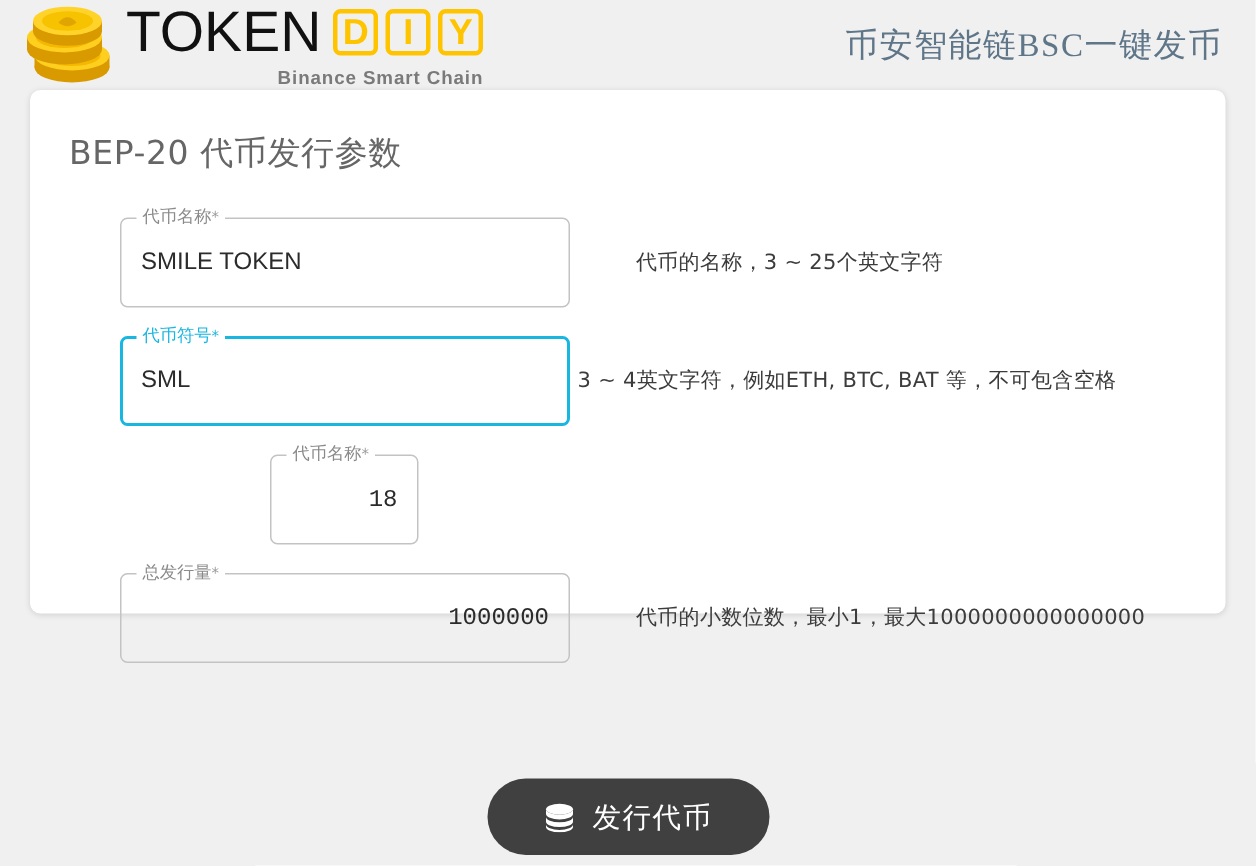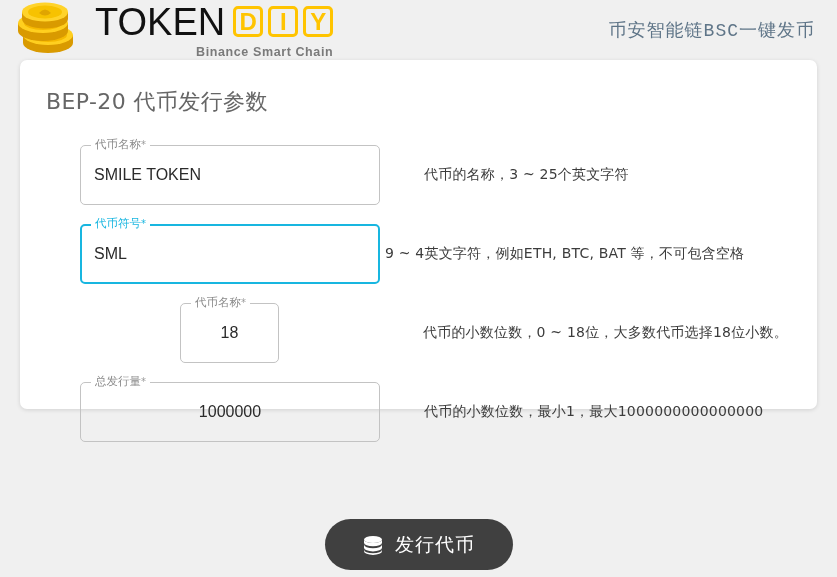--- a/index.html
+++ b/index.html
@@ -17,22 +17,22 @@
   
   .header {
     height: 60px;
     display: flex;
     align-items: center;
     padding: 0 22px 0 14px;
     position: relative;
   }
   .brand {
     display: flex;
-    align-items: flex-start;
-    gap: 19px;
+    align-items: center;
+    gap: 8px;
   }
   .coin-stack { width: 62px; height: 52px; flex: 0 0 62px; position: relative; }
   .brand-text { display: flex; flex-direction: column; line-height: 1; }
   .brand-row { display: flex; align-items: center; gap: 3px; }
   .brand-token {
     font-size: 38px;
     font-weight: 400;
     letter-spacing: 0px;
     color: #111;
     line-height: 40px;
@@ -54,24 +54,24 @@
   .brand-sub {
     font-size: 12.5px;
     color: #7a7a7a;
     letter-spacing: 0.6px;
     text-align: right;
     margin-top: 4px;
     font-weight: 600;
   }
   .header-title {
     margin-left: auto;
-    font-size: 18px;
+    font-size: 22px;
     color: #5f7588;
     letter-spacing: 1px;
-    font-family: Liberation Mono, monospace;
+    font-family: Liberation Serif, serif;
   }
 
   
   .card {
     position: absolute;
     left: 20px; top: 60px;
     width: 797px; height: 349px;
     background: #ffffff;
     border-radius: 7px;
     box-shadow: 0 1px 4px rgba(0,0,0,0.13);
@@ -130,21 +130,21 @@
     border: 0;
     outline: none;
     background: transparent;
     width: 100%;
     height: 100%;
     font-size: 16px;
     color: #2b2b2b;
     padding: 0 14px;
     font-family: "Liberation Sans", sans-serif;
   }
-  .field-input.center { text-align: center; }
+  .field-input.center { text-align: right; font-family: Liberation Mono, monospace; }
 
   
   .field.focused .fieldset {
     border: 2px solid #18b6e0;
   }
   .field.focused .legend { color: #18b6e0; }
   .field.focused .legend .req { color: #18b6e0; }
 
   .hint {
     margin-left: 44px;
@@ -240,30 +240,29 @@
       </div>
       <div class="hint">代币的名称，3 ~ 25个英文字符</div>
     </div>
 
     <div class="form-row">
       <div class="field wide focused">
         <div class="fieldset" style="border-color: rgb(24, 182, 224);"></div>
         <div class="legend" style="color: rgb(24, 182, 224);"><span>代币符号</span><span class="req">*</span></div>
         <input class="field-input" type="text" value="SML" style="">
       </div>
-      <div class="hint shift2">9 ~ 4英文字符，例如ETH, BTC, BAT 等，不可包含空格</div>
+      <div class="hint shift2">3 ~ 4英文字符，例如ETH, BTC, BAT 等，不可包含空格</div>
     </div>
 
     <div class="form-row">
       <div class="field narrow">
         <div class="fieldset"></div>
         <div class="legend"><span>代币名称</span><span class="req">*</span></div>
         <input class="field-input center" type="text" value="18" style="">
       </div>
-      <div class="hint shift3">代币的小数位数，0 ~ 18位，大多数代币选择18位小数。</div>
     </div>
 
     <div class="form-row">
       <div class="field wide">
         <div class="fieldset"></div>
         <div class="legend"><span>总发行量</span><span class="req">*</span></div>
         <input class="field-input center" type="text" value="1000000" style="">
       </div>
       <div class="hint">代币的小数位数，最小1，最大1000000000000000</div>
     </div>

